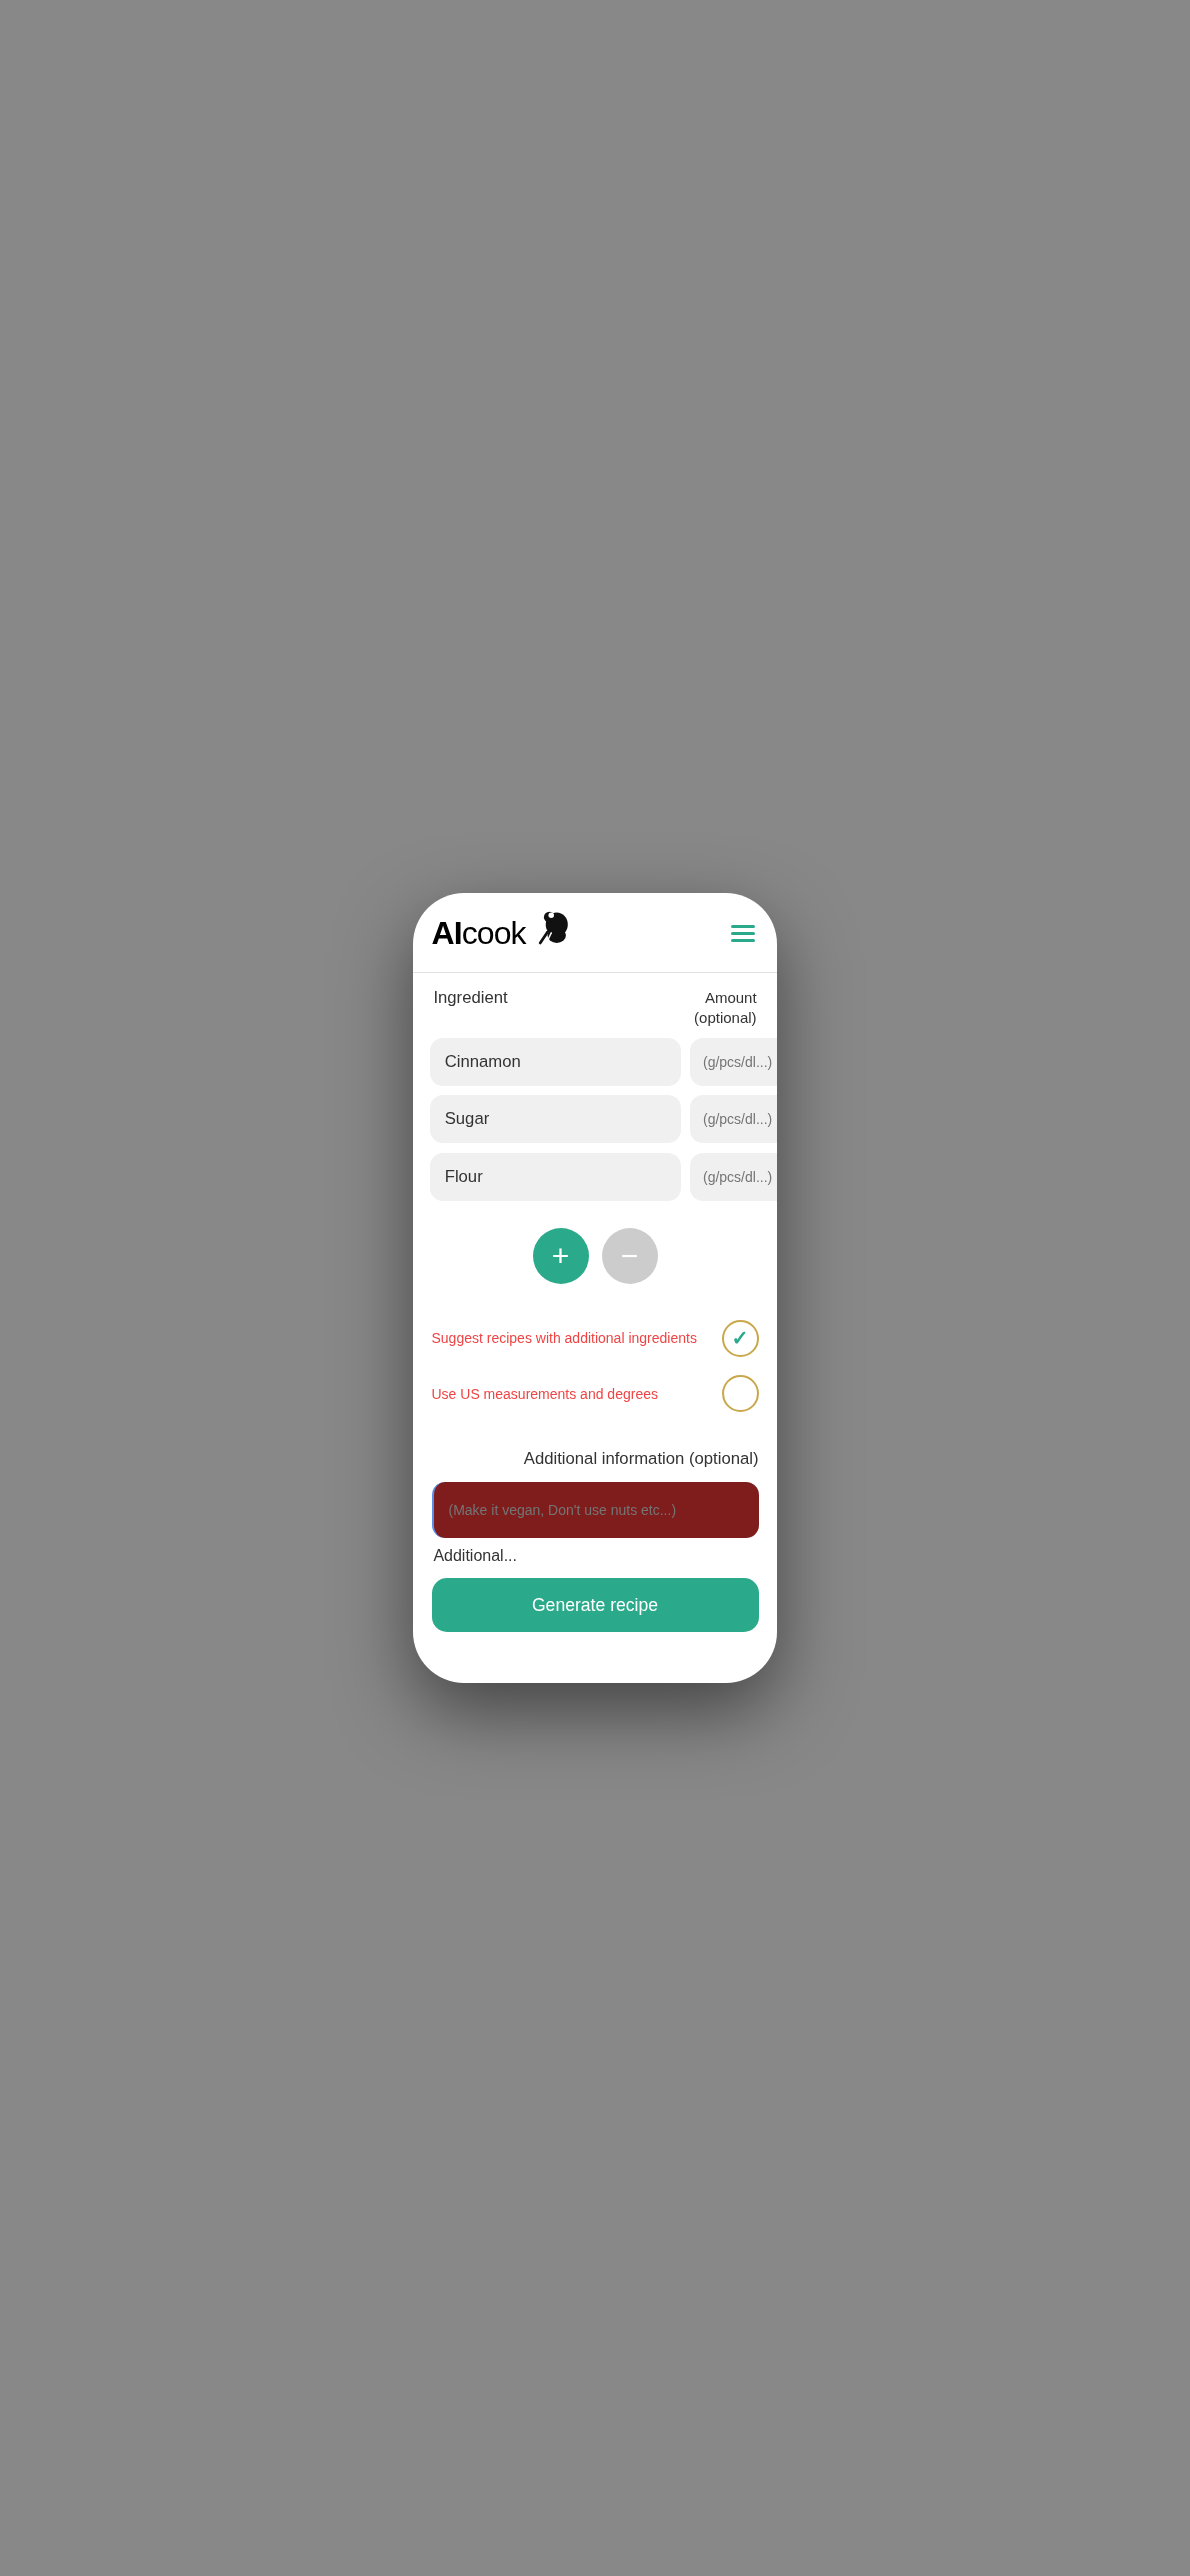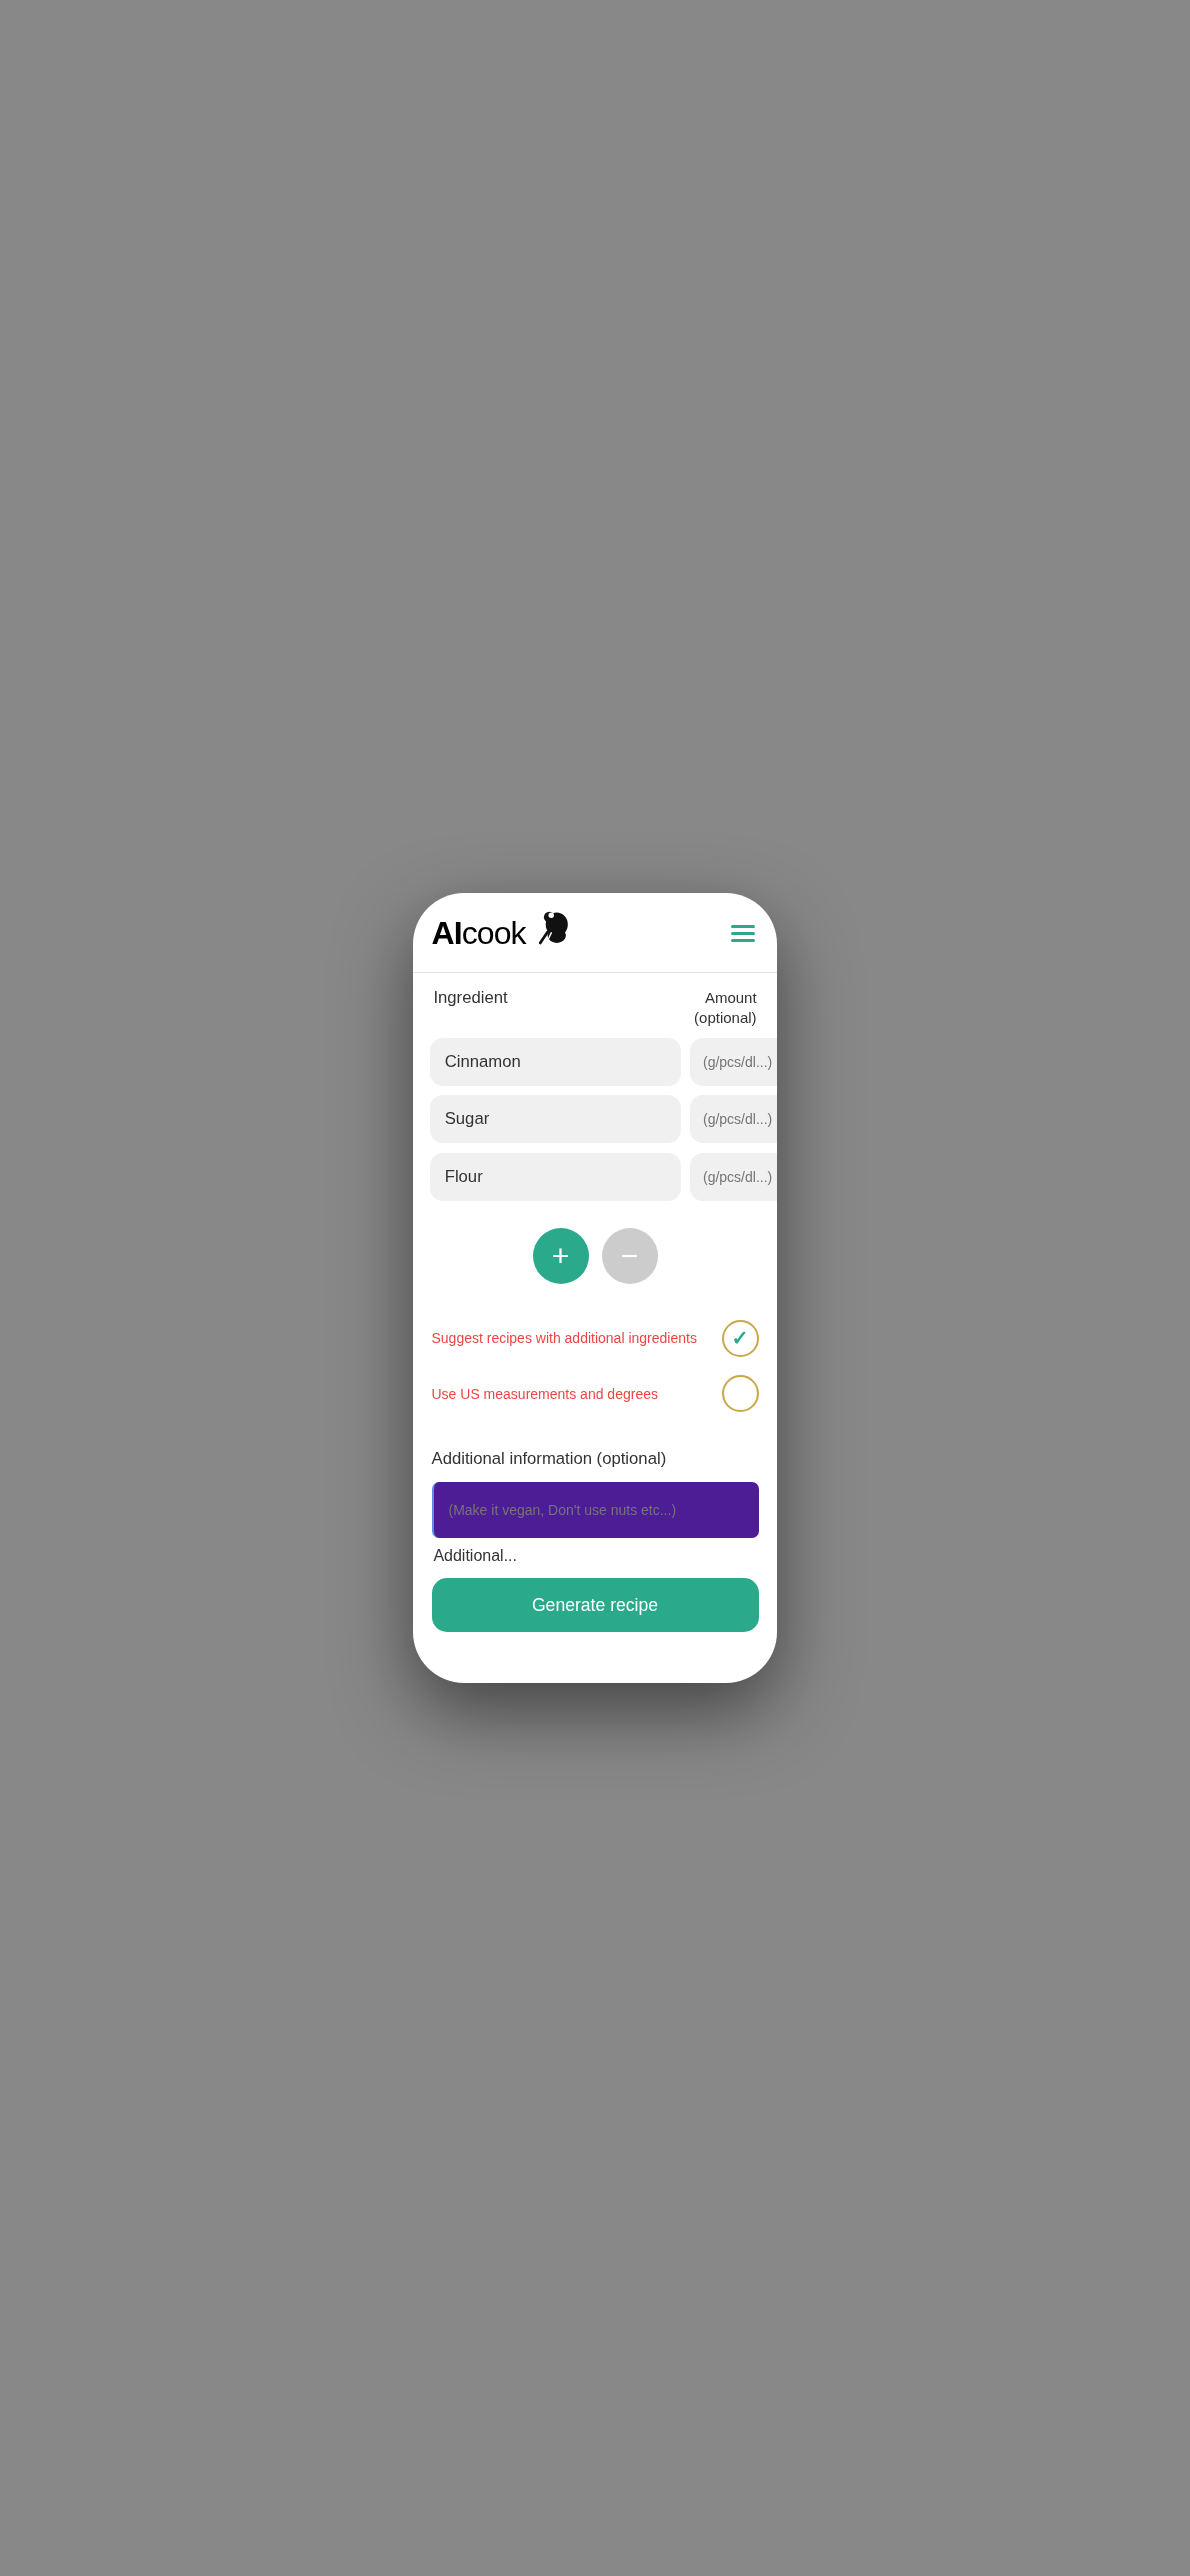--- a/index.html
+++ b/index.html
@@ -294,32 +294,32 @@
       font-weight: 700;
     }
 
     .additional-section {
       padding: 0 18.5px 15px;
     }
 
     .additional-label {
       font-size: 16.7px;
       color: #333;
-      text-align: left;
+      text-align: right;
       margin-bottom: 13px;
       font-weight: 500;
     }
 
     .additional-input {
       width: 100%;
       height: 56px;
-      background: #4c1d95;
+      background: #7f1d1d;
       border: none;
       border-left: 2.8px solid #5b8ee6;
-      border-radius: 7px;
+      border-radius: 13px;
       padding: 0 15px;
       font-size: 14px;
       color: #aaa;
       outline: none;
       margin-bottom: 9.3px;
     }
 
     .generating-text {
       font-size: 16px;
       color: #333;

